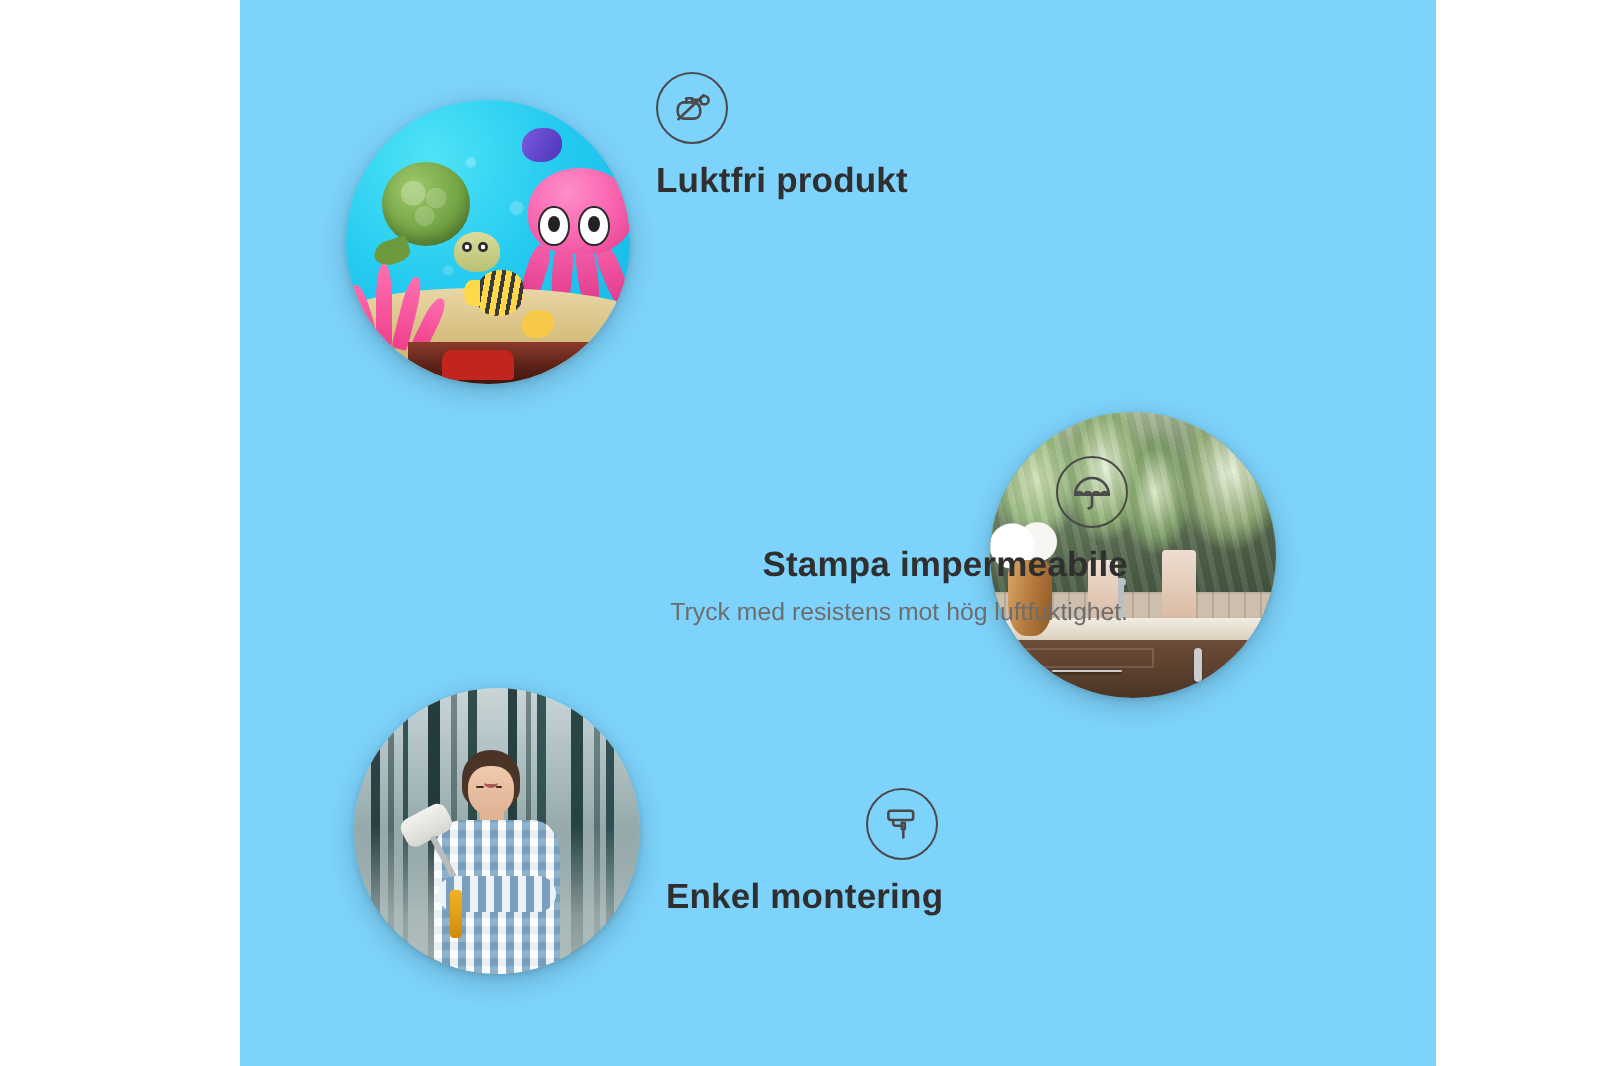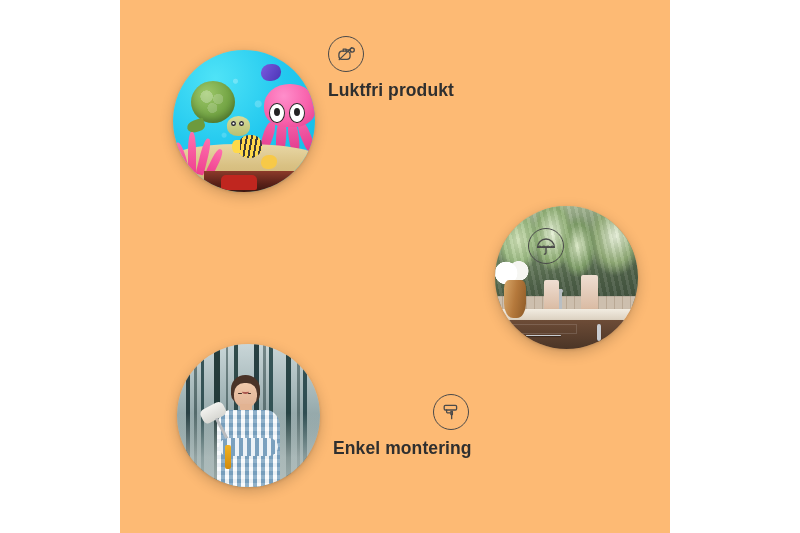--- a/index.html
+++ b/index.html
@@ -11,22 +11,22 @@
     overflow:hidden;
   }
   .stage{
     position:relative;
     width:800px;height:533px;
     background:#ffffff;
   }
   .panel{
     position:absolute;
     left:120px;top:0;
-    width:550px;height:533px;
-    background:#fdba74;
+    width:598px;height:533px;
+    background:#7dd3fc;
     overflow:hidden;
   }
 
   
   .disc{
     position:absolute;
     border-radius:50%;
     overflow:hidden;
     box-shadow:0 4px 14px rgba(0,0,0,.20), 0 1px 3px rgba(0,0,0,.12);
   }
@@ -407,20 +407,22 @@
     </div>
 
     <div class="feature" id="feature-waterproof">
       <div class="icon-circle">
         <svg width="24" height="24" viewBox="0 0 24 24" fill="none" stroke="#4a4a4a" stroke-width="1.3" stroke-linecap="round" stroke-linejoin="round">
           <path d="M3.6 13.4a8.4 8.4 0 0 1 16.8 0z"></path>
           <path d="M3.6 13.4c1.4-1.8 2.8-1.8 4.2 0 1.4-1.8 2.8-1.8 4.2 0 1.4-1.8 2.8-1.8 4.2 0 1.4-1.8 2.8-1.8 4.2 0"></path>
           <path d="M12 13.4v5.1a1.7 1.7 0 0 1-1.7 1.7"></path>
         </svg>
       </div>
+      <h3>Stampa impermeabile</h3>
+      <p>Tryck med resistens mot hög luftfuktighet.</p>
     </div>
 
     <div class="disc" id="disc-painter">
       <div class="disc-inner">
         <div class="pf-sky"></div>
         <div class="pf-trees"></div>
         <div class="pf-mist"></div>
         <div class="pf-person">
           <div class="pf-hair"></div>
           <div class="pf-face">

